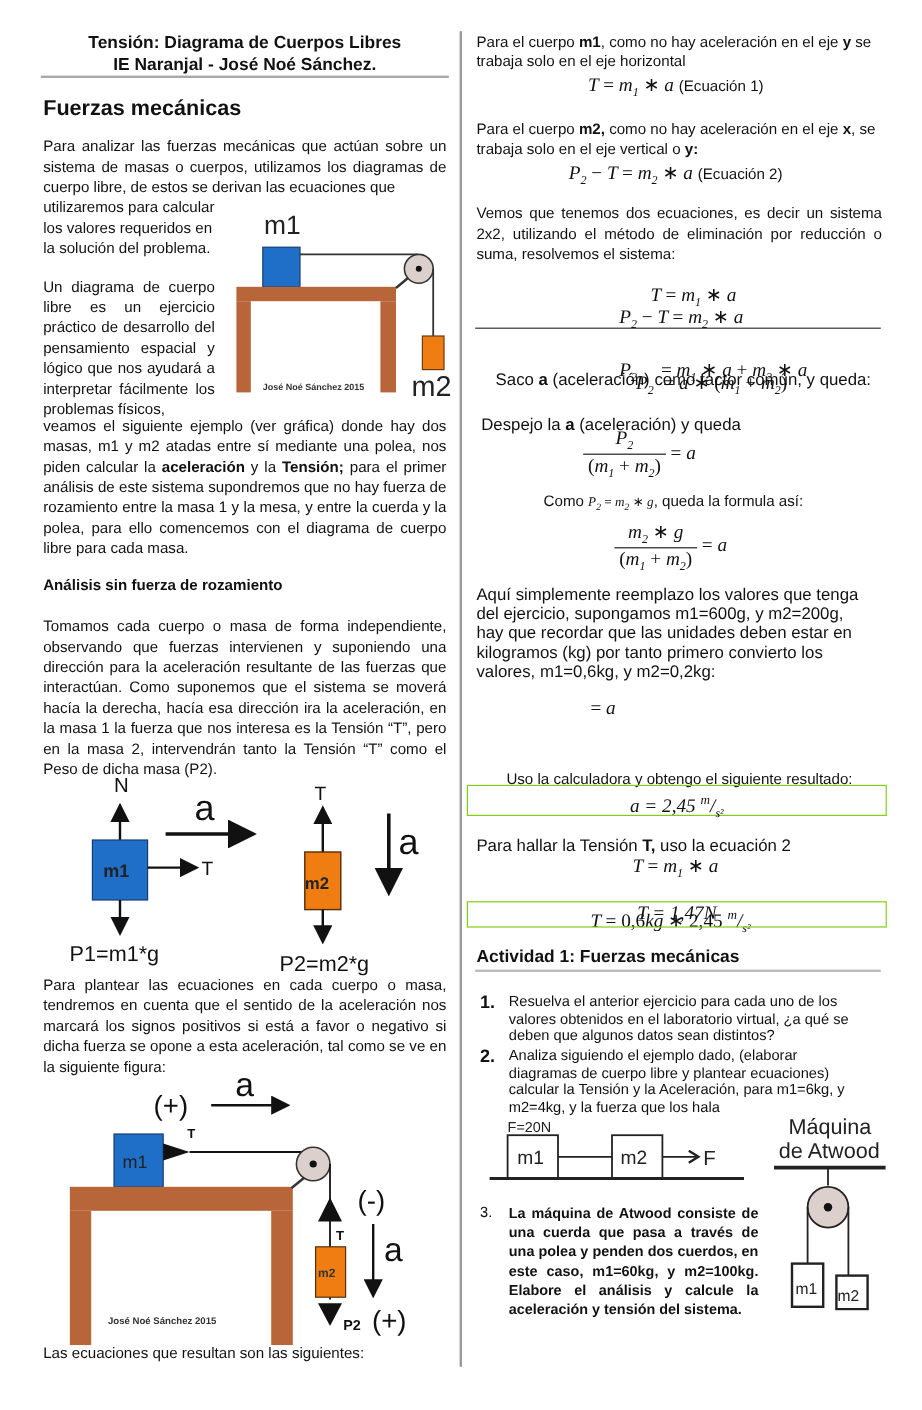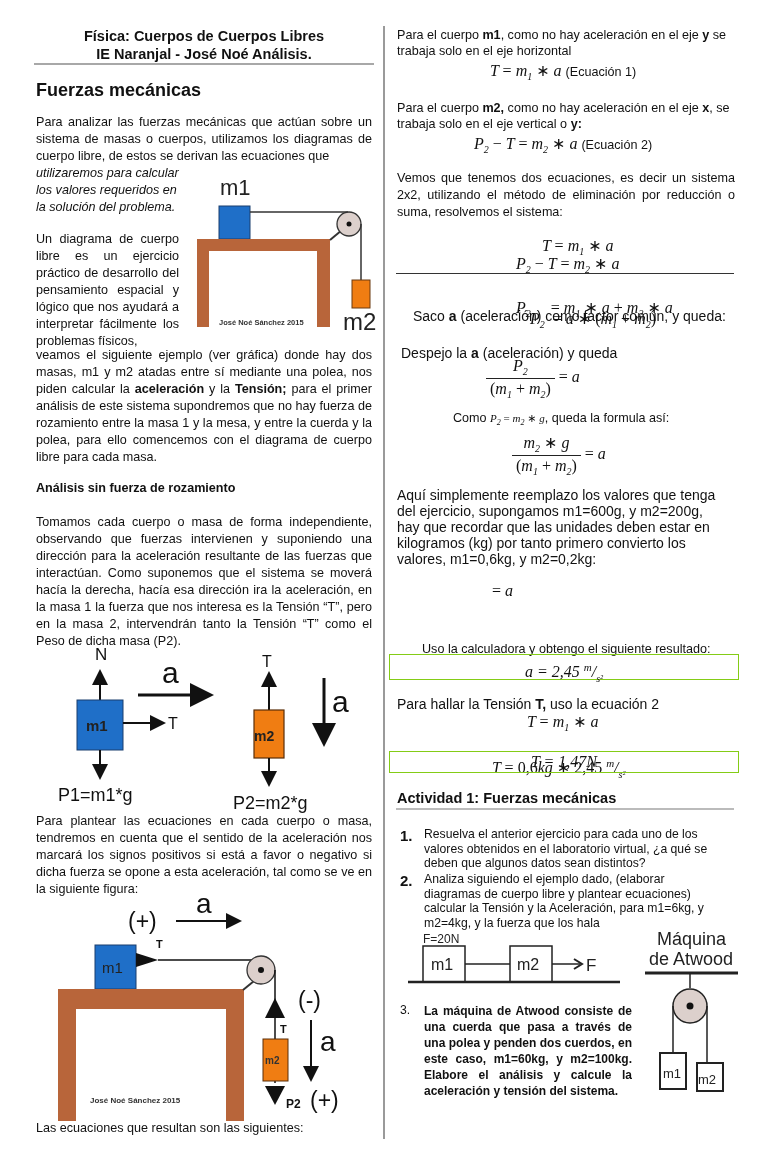--- a/index.html
+++ b/index.html
@@ -15,31 +15,31 @@
   .frac .num { display: block; padding: 0 4px 1px; border-bottom: 1px solid #222; }
   .frac .den { display: block; padding: 1px 4px 0; }
   .boxed { border: 1px solid #84cc16; text-align: center; }
   b { font-weight: bold; }
   svg text { font-family: "Liberation Sans", sans-serif; }
 </style>
 </head>
 <body>
 
 <div class="abs" style="left:35px; top:27px; width:338px; text-align:center;">
-  <div style="font-weight:bold; font-size:14.5px; line-height:18px;">Física: Cuerpos de Cuerpos Libres</div>
-  <div style="font-weight:bold; font-size:14.5px; line-height:18px;">IE Naranjal - José Noé Análisis.</div>
+  <div style="font-weight:bold; font-size:14.5px; line-height:18px;">Tensión: Diagrama de Cuerpos Libres</div>
+  <div style="font-weight:bold; font-size:14.5px; line-height:18px;">IE Naranjal - José Noé Sánchez.</div>
 </div>
 <div class="abs" style="left:34px; top:63px; width:340px; height:2px; background:#a8a8a8;"></div>
 
 <div class="abs" style="left:383px; top:26px; width:2px; height:1113px; background:#9a9a9a;"></div>
 
 <div class="abs" style="left:36px; top:80px; font-size:18px; font-weight:bold;">Fuerzas mecánicas</div>
 
 <p class="abs p" style="left:36px; top:114px; width:336px;">Para analizar las fuerzas mecánicas que actúan sobre un sistema de masas o cuerpos, utilizamos los diagramas de cuerpo libre, de estos se derivan las ecuaciones que</p>
-<p class="abs p" style="left:36px; top:165px; width:144px; text-align:left;font-style:italic;">utilizaremos para calcular los valores requeridos en la solución del problema.</p>
+<p class="abs p" style="left:36px; top:165px; width:144px; text-align:left;">utilizaremos para calcular los valores requeridos en la solución del problema.</p>
 <p class="abs p" style="left:36px; top:231px; width:143px;">Un diagrama de cuerpo libre es un ejercicio práctico de desarrollo del pensamiento espacial y lógico que nos ayudará a interpretar fácilmente los problemas físicos,</p>
 <p class="abs p" style="left:36px; top:347px; width:336px;">
   <span>veamos el siguiente ejemplo (ver gráfica) donde hay dos masas, m1 y m2 atadas entre sí mediante una polea, nos piden calcular la </span><b>aceleración</b><span> y la </span><b>Tensión;</b><span> para el primer análisis de este sistema supondremos que no hay fuerza de rozamiento entre la masa 1 y la mesa, y entre la cuerda y la polea, para ello comencemos con el diagrama de cuerpo libre para cada masa.</span>
 </p>
 
 <svg class="abs" style="left:186px; top:172px;" width="192" height="162" viewBox="0 0 192 162">
   <text x="34" y="23" font-size="22" fill="#222">m1</text>
   <rect x="33" y="34" width="31" height="33" fill="#1f6fc8" stroke="#1a3f6e" stroke-width="1"></rect>
   <line x1="64" y1="40" x2="162" y2="40" stroke="#333" stroke-width="1.5"></line>
   <rect x="11" y="67" width="133" height="12" fill="#b8653a"></rect>

